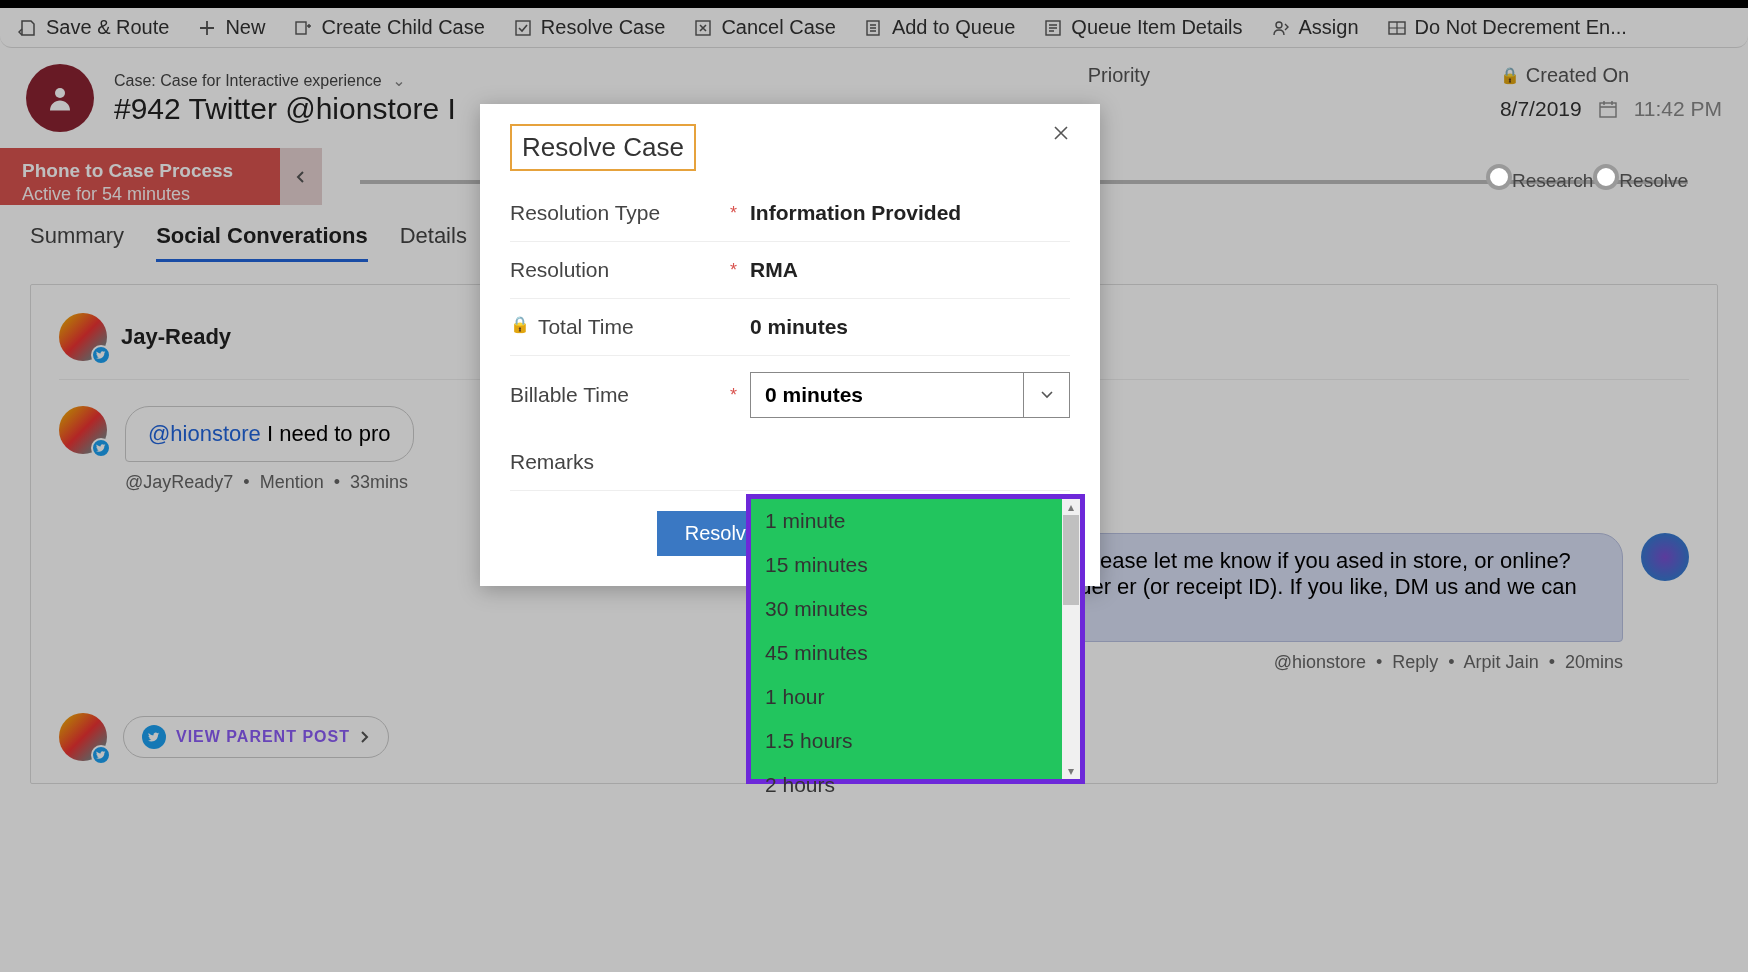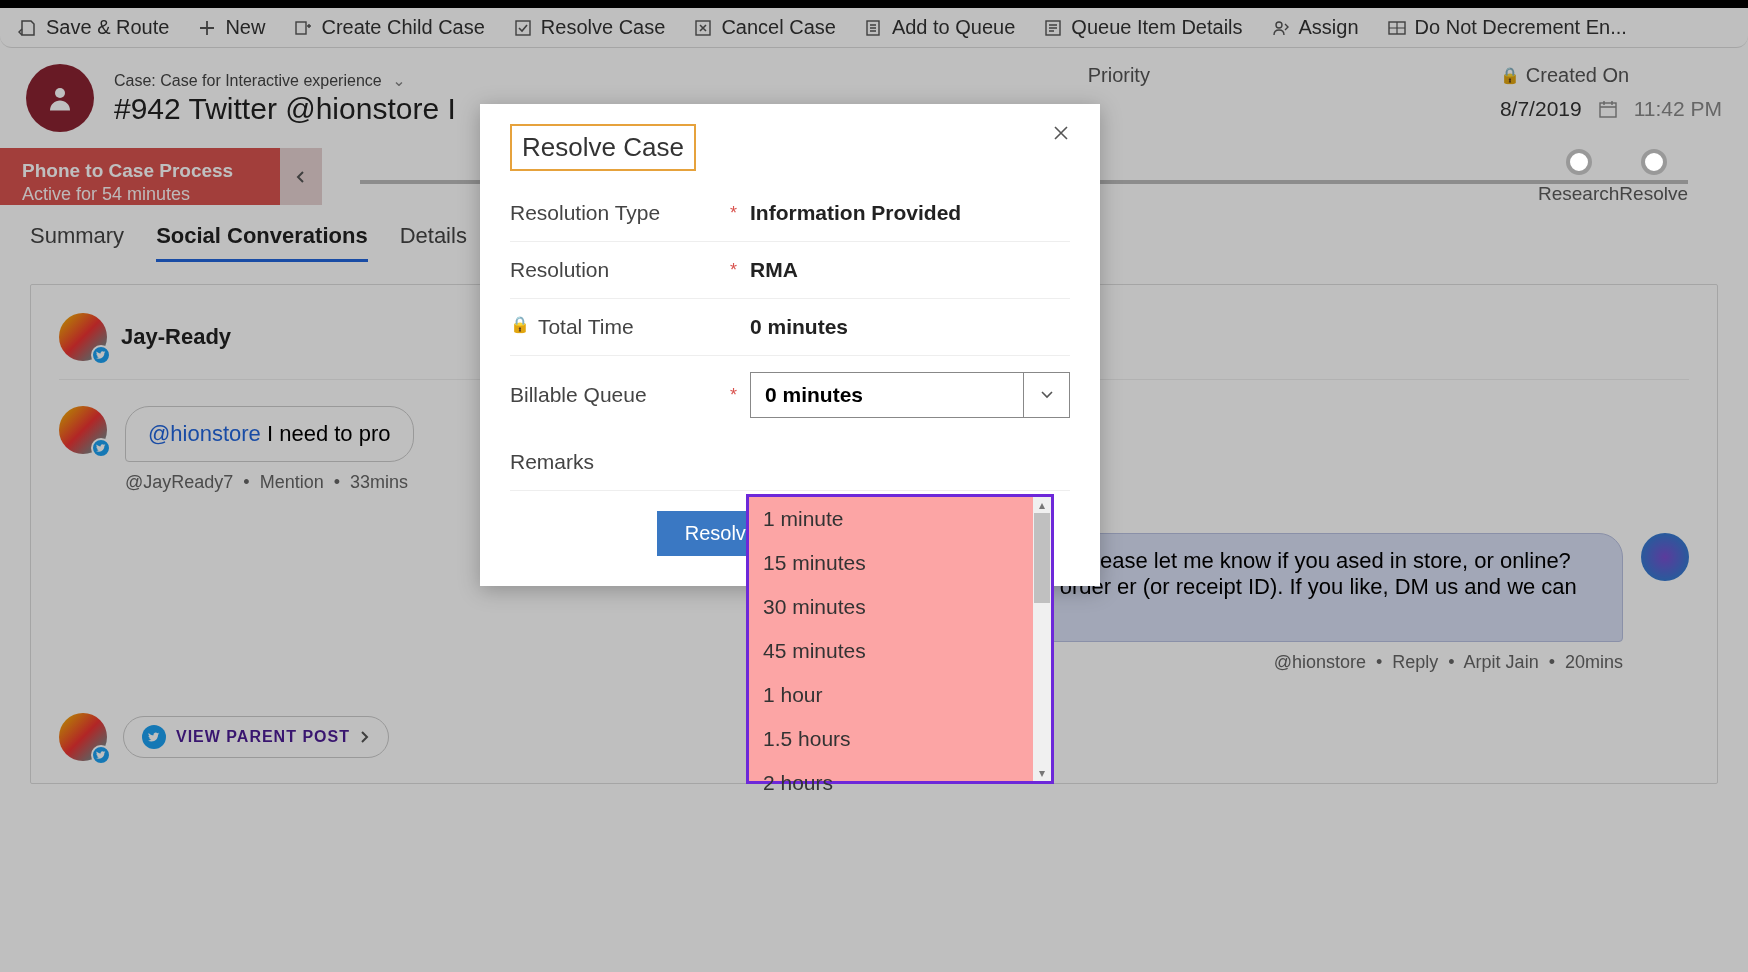--- a/index.html
+++ b/index.html
@@ -27,21 +27,21 @@
 .lock-icon { color: #777; font-size: 16px; }
 
 
 .process-row { display: flex; align-items: stretch; margin: 6px 0 0 0; }
 .process-left { background: #d9534f; color: #fff; padding: 12px 30px 0 22px; width: 300px; position: relative; }
 .process-left .proc-title { font-size: 19px; font-weight: 600; }
 .process-left .proc-sub { font-size: 18px; opacity: 0.95; margin-top: 2px; }
 .process-collapse { position: absolute; right: -22px; top: 0; bottom: 0; width: 42px; background: #e6d2d2; display: flex; align-items: center; justify-content: center; color: #555; }
 .process-track { flex: 1; display: flex; align-items: center; justify-content: space-between; padding: 0 60px; position: relative; }
 .process-line { position: absolute; top: 32px; left: 60px; right: 60px; height: 4px; background: #bbb; }
-.stage { position: relative; display: flex; flex-direction: column; align-items: center; z-index: 1; }
+.stage { position: relative; display: flex; flex-direction: row; align-items: center; z-index: 1; }
 .stage-dot { width: 26px; height: 26px; border-radius: 50%; border: 4px solid #999; background: #fff; }
 .stage-label { margin-top: 8px; font-size: 19px; color: #444; }
 
 
 .tabs { display: flex; gap: 32px; padding: 18px 30px 0 30px; font-size: 22px; color: #444; border-bottom: 0; }
 .tab { padding-bottom: 10px; cursor: pointer; }
 .tab.active { color: #222; font-weight: 600; border-bottom: 3px solid #2266dd; }
 
 
 .content-panel { margin: 22px 30px; border: 1px solid #ddd; border-radius: 2px; padding: 22px 28px; }
@@ -54,41 +54,41 @@
 .msg-row { display: flex; gap: 18px; margin-bottom: 40px; }
 .msg-right { justify-content: flex-end; }
 .msg-bubble { border: 1px solid #ccc; border-radius: 24px 24px 24px 4px; padding: 14px 22px; font-size: 22px; max-width: 760px; background: #fff; }
 .msg-bubble.right { border-radius: 24px 24px 4px 24px; background: #d9dff4; border-color: #b8c0e0; }
 .mention { color: #2266dd; }
 .msg-meta { font-size: 18px; color: #666; margin-top: 10px; }
 .msg-right .msg-meta { text-align: right; }
 .right-avatar { width: 48px; height: 48px; border-radius: 50%; background: radial-gradient(circle,#7a4fd0,#1a8bd0); }
 
 .parent-post { display: flex; align-items: center; gap: 16px; margin-top: 20px; }
-.parent-chip { display: inline-flex; align-items: center; gap: 10px; border: 1px solid #ccc; border-radius: 22px; padding: 8px 18px; font-size: 16px; font-weight: 700; letter-spacing: 1px; color: #4c1d95; cursor: pointer; }
+.parent-chip { display: inline-flex; align-items: center; gap: 10px; border: 1px solid #ccc; border-radius: 22px; padding: 8px 18px; font-size: 16px; font-weight: 700; letter-spacing: 1px; color: #8b5cf6; cursor: pointer; }
 .parent-chip .circle { width: 24px; height: 24px; border-radius: 50%; background: #1da1f2; display:flex; align-items:center; justify-content:center; color:#fff; }
 
 
 .modal-backdrop { position: absolute; inset: 0; background: rgba(0,0,0,0.25); display: flex; justify-content: center; }
 .modal { position: absolute; top: 104px; left: 480px; width: 620px; background: #fff; box-shadow: 0 4px 20px rgba(0,0,0,0.25); }
 .modal-header { display: flex; justify-content: space-between; align-items: flex-start; padding: 20px 30px 14px 30px; }
 .modal-title { font-size: 26px; color: #333; border: 2px solid #e6a23c; padding: 6px 10px; display: inline-block; }
 .modal-close { font-size: 24px; color: #555; cursor: pointer; }
 .modal-body { padding: 0 30px; }
 .form-row { display: flex; align-items: center; padding: 16px 0; border-bottom: 1px solid #eee; }
 .form-row.no-border { border-bottom: none; }
 .form-label { width: 220px; font-size: 21px; color: #444; display: flex; align-items: flex-start; gap: 8px; }
 .req { color: #d9534f; font-size: 18px; width: 20px; display: inline-block; }
 .form-value { flex: 1; font-size: 21px; font-weight: 700; color: #222; }
 .select-wrap { flex: 1; display: flex; border: 1px solid #888; }
 .select-wrap .sel-value { flex: 1; padding: 10px 14px; font-size: 21px; font-weight: 700; }
 .select-wrap .sel-caret { width: 46px; border-left: 1px solid #888; display: flex; align-items: center; justify-content: center; color: #555; cursor: pointer; }
 
 
-.dropdown-list { position: absolute; top: 390px; left: 266px; width: 308px; background: #fca5a5; border: 3px solid #6d28d9; max-height: 290px; }
+.dropdown-list { position: absolute; top: 390px; left: 266px; width: 339px; background: #22c55e; border: 5px solid #6d28d9; max-height: 290px; }
 .dropdown-item { padding: 10px 14px; font-size: 21px; color: #333; cursor: pointer; }
 .scroll-track { position: absolute; right: 0; top: 0; bottom: 0; width: 18px; background: #f0f0f0; display: flex; flex-direction: column; justify-content: space-between; }
 .scroll-thumb { position: absolute; right: 1px; top: 16px; width: 16px; height: 90px; background: #c0c0c0; }
 .scroll-arrow { height: 16px; display: flex; align-items: center; justify-content: center; font-size: 12px; color: #777; }
 
 .modal-footer { display: flex; gap: 18px; justify-content: center; padding: 20px 0 30px 0; }
 .btn { padding: 10px 28px; font-size: 20px; cursor: pointer; }
 .btn-primary { background: #3a78c3; color: #fff; border: none; }
 .btn-secondary { background: #fff; border: 1px solid #3a78c3; color: #3a78c3; }
 
@@ -349,21 +349,21 @@
       <div class="form-row">
         <div class="form-label">
           <span class="lock-icon">🔒</span>
           <span>Total Time</span>
         </div>
         <span class="req"></span>
         <div class="form-value">0 minutes</div>
       </div>
       <div class="form-row no-border">
         <div class="form-label">
-            <span>Billable Queue</span>
+            <span>Billable Time</span>
           </div>
         <span class="req">*</span>
         <div class="select-wrap">
           <div class="sel-value">0 minutes</div>
           <div class="sel-caret">
             <svg width="14" height="10" viewBox="0 0 14 10">
                 <path d="M2 2l5 5 5-5" fill="none" stroke="#555" stroke-width="1.6"></path>
               </svg>
           </div>
         </div>

